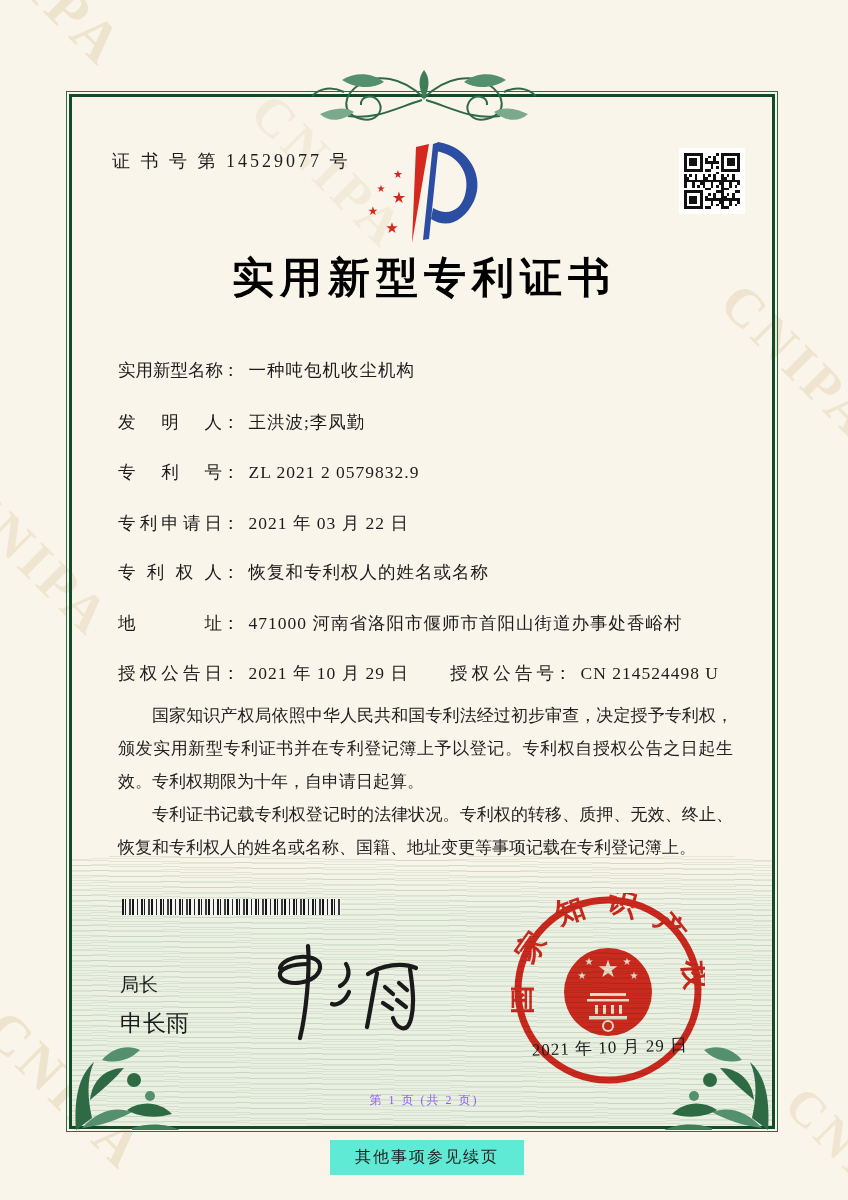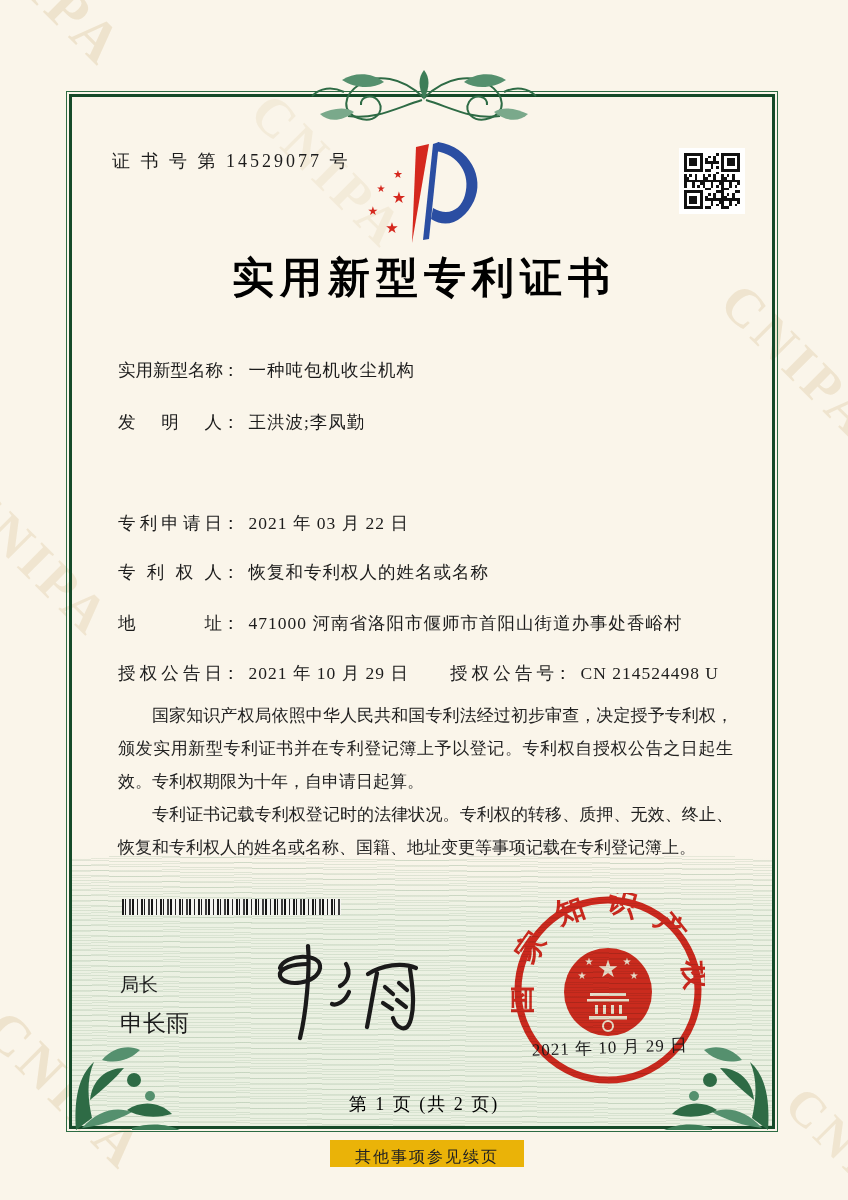--- a/index.html
+++ b/index.html
@@ -70,25 +70,25 @@
   .director-title { position:absolute; left:120px; top:972px; font-size:19px; font-family:"Liberation Sans","DejaVu Sans",sans-serif; }
   .director-name  { position:absolute; left:120px; top:1008px; font-size:23px; font-family:"Liberation Sans","DejaVu Sans",sans-serif; }
   .signature { position:absolute; left:250px; top:942px; }
   .seal { position:absolute; left:511px; top:893px; mix-blend-mode:multiply; opacity:.96; }
   .seal-date {
     position:absolute; left:508px; top:1036px; width:204px; text-align:center;
     font-size:17px; letter-spacing:1px; color:#1a1a1a; transform:rotate(-2deg);
   }
   .page-num {
     position:absolute; left:0; right:0; top:1092px; text-align:center;
-    font-size:18px; letter-spacing:2px; color:#000000;
+    font-size:12px; letter-spacing:2px; color:#8b5cf6;
   }
   .note-box {
-    position:absolute; left:330px; top:1140px; width:194px; height:27px;
-    background:#eab308; text-align:center; line-height:33px; font-size:16px;
+    position:absolute; left:330px; top:1140px; width:194px; height:35px;
+    background:#5eead4; text-align:center; line-height:33px; font-size:16px;
     letter-spacing:2px; color:#222;
   }
   
   .ornament-top { position:absolute; left:284px; top:68px; }
   .ornament-bl  { position:absolute; left:72px;  top:1040px; }
   .ornament-br  { position:absolute; left:662px; top:1040px; transform:scaleX(-1); }
 </style>
 </head>
 <body>
 
@@ -298,20 +298,23 @@
     </svg>
 
   <div class="title">实用新型专利证书</div>
 
   <div class="frow" style="top:358px">
     <span class="flabel">实用新型名称</span><span>：</span><span class="fval">一种吨包机收尘机构</span>
   </div>
   <div class="frow" style="top:410px">
     <span class="flabel">发明人</span><span>：</span><span class="fval">王洪波;李凤勤</span>
   </div>
+  <div class="frow" style="top:460px">
+    <span class="flabel">专利号</span><span>：</span><span class="fval">ZL 2021 2 0579832.9</span>
+  </div>
   <div class="frow" style="top:511px">
     <span class="flabel">专利申请日</span><span>：</span><span class="fval">2021 年 03 月 22 日</span>
   </div>
   <div class="frow" style="top:560px">
     <span class="flabel">专利权人</span><span>：</span><span class="fval">恢复和专利权人的姓名或名称</span>
   </div>
   <div class="frow" style="top:611px">
     <span class="flabel">地址</span><span>：</span><span class="fval">471000 河南省洛阳市偃师市首阳山街道办事处香峪村</span>
   </div>
   <div class="frow" style="top:661px">

